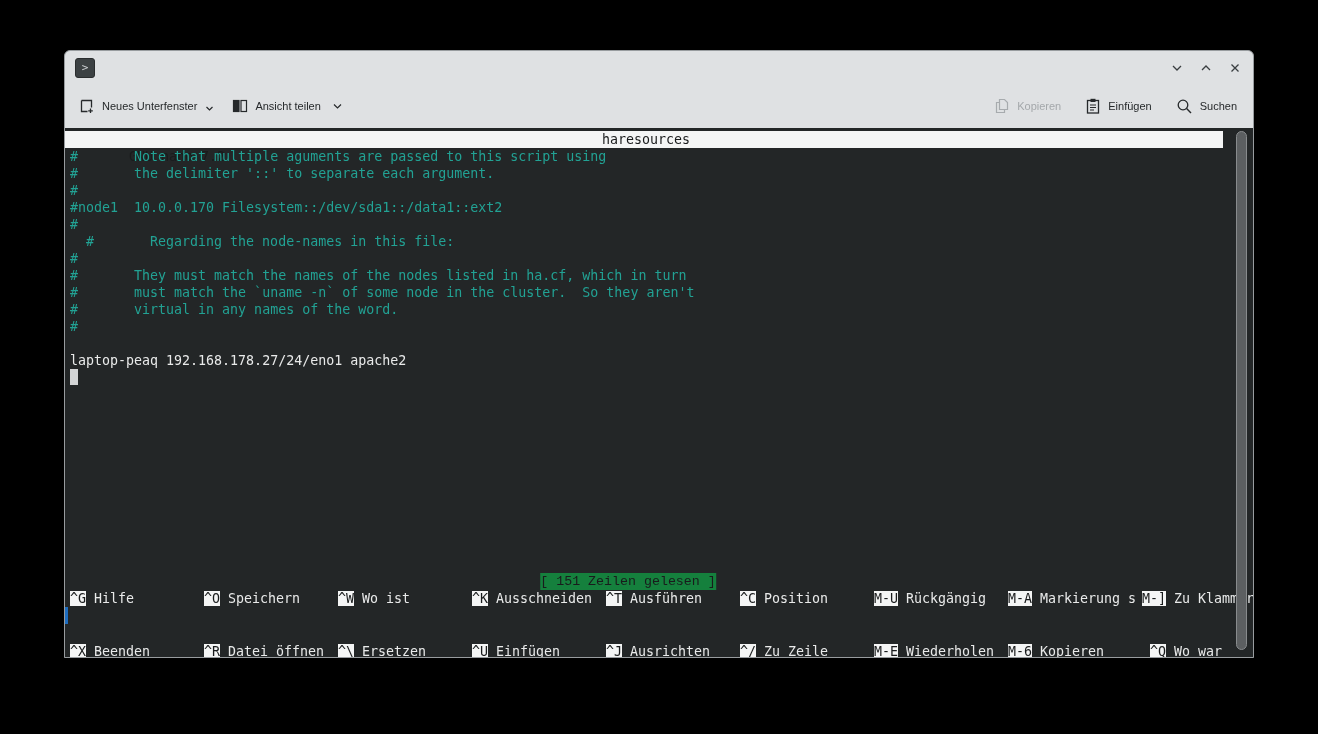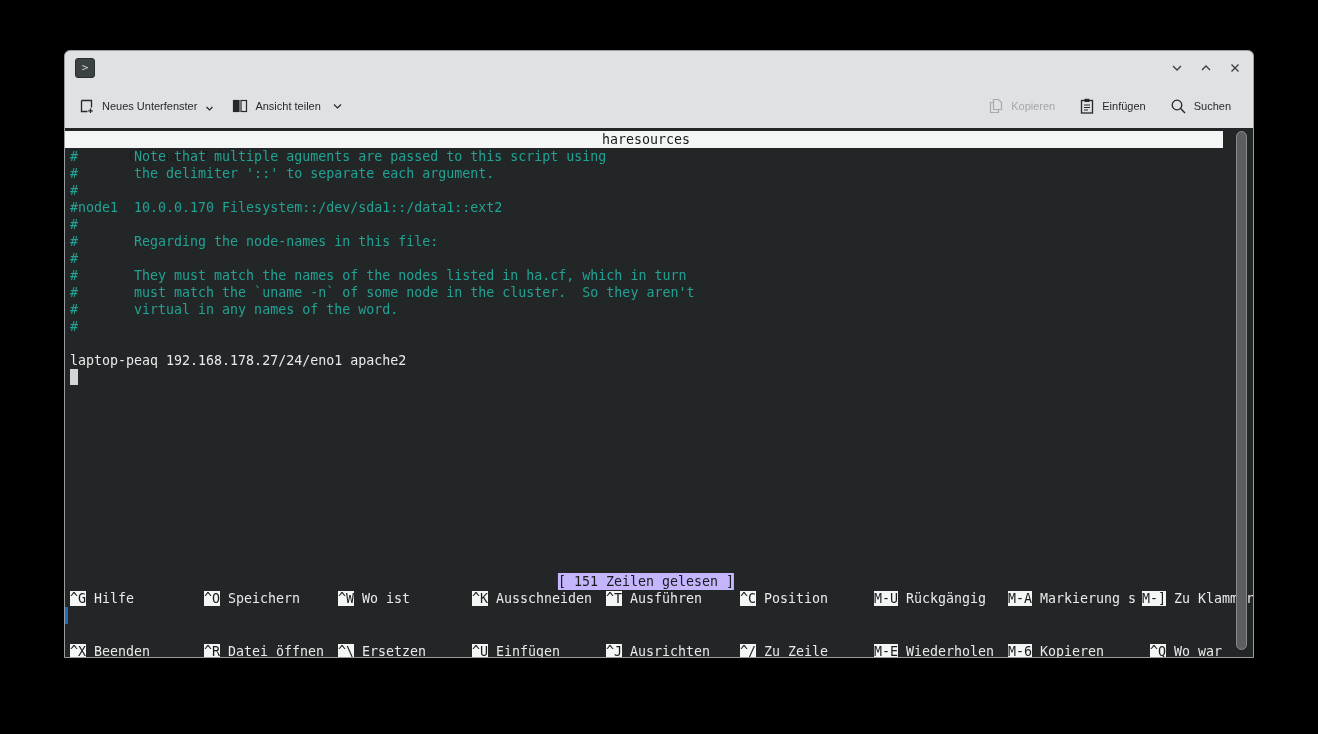--- a/index.html
+++ b/index.html
@@ -45,22 +45,22 @@
   .nano-header {
     position:absolute; left:0; top:3px; width:1158px; height:17px;
     background:#f4f5f5; color:#191b1c; white-space:pre;
   }
   .nano-file { position:absolute; left:581px; transform:translateX(-50%); top:0; }
   .term-line { position:absolute; left:5px; white-space:pre; }
   .term-line.comment { color:#22a294; }
   .term-line.plain { color:#e9eaea; }
   .term-cursor { position:absolute; left:5px; width:8px; height:16px; background:#d3d5d6; }
   .nano-status {
-    position:absolute; top:445px; left:581px; transform:translateX(-50%);
-    background:#c4b5fd; color:#191b1c; white-space:pre;
+    position:absolute; top:445px; left:563px; transform:translateX(-50%);
+    background:#15803d; color:#191b1c; white-space:pre;font-family:Liberation Mono, monospace;
   }
   .sc-row { position:absolute; left:5px; display:flex; white-space:pre; }
   .sc-row.r1 { top:462px; }
   .sc-row.r2 { top:479px;margin-top:36px; }
   .sc-cell { width:134px; flex:none; white-space:pre; overflow:visible; }
   .sc-key { background:#f4f5f5; color:#191b1c; }
   .scrollbar-thumb {
     position:absolute; right:6px; top:3px; bottom:7px; width:9px;
     background:#5c5f61; border:1px solid #888b8d; border-radius:6px;
   }
@@ -124,42 +124,42 @@
       <span>Kopieren</span>
     </div>
     <div class="tb-btn tb-right">
       <svg width="16" height="16" viewBox="0 0 16 16">
         <rect x="2.5" y="2.5" width="11" height="12.5" fill="none" stroke="#26292b" stroke-width="1.3"></rect>
         <rect x="5.5" y="0.8" width="5" height="3.2" fill="#26292b"></rect>
         <path d="M5 7 H11 M5 9.5 H11 M5 12 H9" stroke="#26292b" stroke-width="1.2"></path>
       </svg>
       <span>Einfügen</span>
     </div>
-    <div class="tb-btn tb-right" style="margin-right:8px;text-align:right;">
+    <div class="tb-btn tb-right" style="margin-right:2px;text-align:right;">
       <svg width="17" height="17" viewBox="0 0 17 17">
         <circle cx="7" cy="7" r="4.8" fill="none" stroke="#26292b" stroke-width="1.3"></circle>
         <path d="M10.6 10.6 L15 15" stroke="#26292b" stroke-width="1.4"></path>
       </svg>
       <span>Suchen</span>
     </div>
   </div>
 
   <div class="terminal">
     <div class="nano-header">
       <span>  GNU nano 7.2</span>
       <span class="nano-file">haresources</span>
     </div>
 
     <div id="term-lines">
         <div class="term-line comment" style="top: 20px;">#       Note that multiple aguments are passed to this script using</div>
         <div class="term-line comment" style="top: 37px;">#       the delimiter '::' to separate each argument.</div>
         <div class="term-line comment" style="top: 54px;">#</div>
         <div class="term-line comment" style="top: 71px;">#node1  10.0.0.170 Filesystem::/dev/sda1::/data1::ext2</div>
         <div class="term-line comment" style="top: 88px;">#</div>
-        <div class="term-line comment" style="top: 105px;">#       Regarding the node-names in this file:</div>
+        <div class="term-line comment" style="top: 105px; margin-left: 16px;">#       Regarding the node-names in this file:</div>
         <div class="term-line comment" style="top: 122px;">#</div>
         <div class="term-line comment" style="top: 139px;">#       They must match the names of the nodes listed in ha.cf, which in turn</div>
         <div class="term-line comment" style="top: 156px;">#       must match the `uname -n` of some node in the cluster.  So they aren't</div>
         <div class="term-line comment" style="top: 173px;">#       virtual in any names of the word.</div>
         <div class="term-line comment" style="top: 190px;">#</div>
         <div class="term-line plain" style="top: 224px;">laptop-peaq 192.168.178.27/24/eno1 apache2</div>
       </div>
 
     <div class="term-cursor" id="term-cursor" style="top: 241px;"></div>
 

